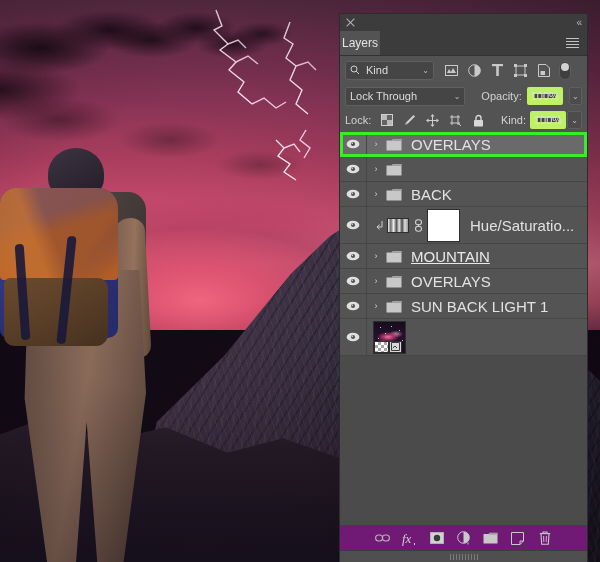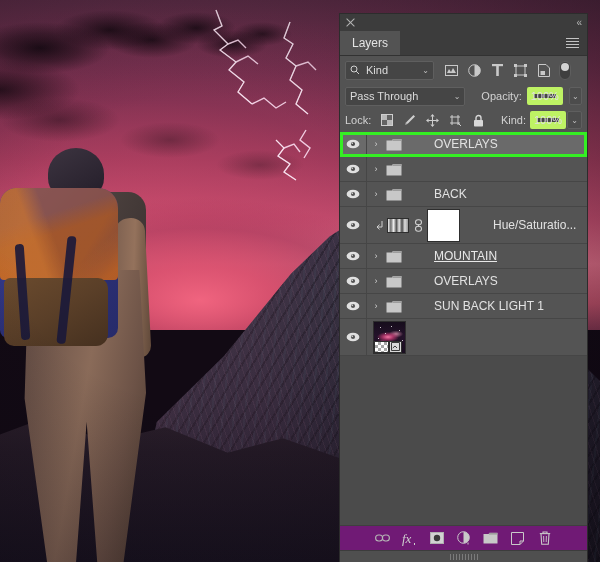--- a/index.html
+++ b/index.html
@@ -129,21 +129,21 @@
   }
   .close-x:before { transform: rotate(45deg); }
   .close-x:after { transform: rotate(-45deg); }
   .collapse-arrows { font-size: 10px; color: #b4b4b4; letter-spacing: -1px; cursor: pointer; line-height: 1; }
 
   .tabbar {
     height: 25px; background: #3c3c3c; display: flex; align-items: stretch;
     justify-content: space-between; flex: none; border-bottom: 1px solid #323232;
   }
   .tab {
-    background: #535353; padding: 0 12px; display: flex; align-items: center;
+    background: #535353; padding: 0 2px; display: flex; align-items: center;
     font-size: 12px; color: #e4e4e4; cursor: pointer;
   }
   .hamburger {
     width: 26px; display: flex; flex-direction: column; align-items: center;
     justify-content: center; gap: 2px; cursor: pointer; padding-right: 4px;
   }
   .hamburger i { display: block; width: 13px; height: 1px; background: #c3c3c3; }
 
   .filter-row {
     height: 28px; background: #535353; display: flex; align-items: center;
@@ -218,21 +218,21 @@
   }
   .eye-cell {
     width: 27px; height: 100%; display: flex; align-items: center; justify-content: center;
     border-right: 1px solid #464646; flex: none; cursor: pointer;
   }
   .expand-arrow {
     width: 14px; display: flex; align-items: center; justify-content: center;
     color: #d0d0d0; font-size: 9px; flex: none; cursor: pointer; margin-left: 2px;
   }
   .folder-ico { width: 22px; display: flex; align-items: center; justify-content: center; flex: none; }
-  .layer-name { font-size: 12px; color: #e2e2e2; padding-left: 6px; white-space: nowrap; overflow: hidden; margin-left: 23px; }
+  .layer-name { font-size: 15px; color: #e2e2e2; padding-left: 6px; white-space: nowrap; overflow: hidden; }
   .layer-name.editing { text-decoration: underline; color: #e8e8e8; }
   .clip-arrow { width: 16px; display: flex; align-items: center; justify-content: center; color: #d0d0d0; flex: none; margin-left: 4px; }
   .adj-thumb {
     width: 22px; height: 15px; flex: none;
     background: linear-gradient(90deg,#f2f2f2 0%,#6d6d6d 14%,#efefef 28%,#555 42%,#e6e6e6 56%,#4a4a4a 70%,#dcdcdc 84%,#9a9a9a 100%);
     border: 1px solid #2e2e2e;
   }
   .link-ico { width: 18px; display: flex; align-items: center; justify-content: center; flex: none; color: #cfcfcf; }
   .mask-thumb {
     width: 33px; height: 33px; background: #ffffff; border: 1px solid #2e2e2e; flex: none;
@@ -385,21 +385,21 @@
           <path d="M0.5 0.5 H8 L11.5 4 V12.5 H0.5 Z" fill="none" stroke="#c9c9c9" stroke-width="1"></path>
           <path d="M2.5 7 H7 V11 H2.5 Z" fill="#c9c9c9"></path>
         </svg>
       </div>
     </div>
     <div class="filter-toggle"></div>
   </div>
 
   <div class="blend-row">
     <div class="blend-select">
-      <span class="lbl">Pass Through</span>
+      <span class="lbl">Lock Through</span>
       <span class="chev">⌄</span>
     </div>
     <span class="opacity-label">Opacity:</span>
     <div class="num-field">100%</div>
     <div class="stepper">
       <span class="chev">⌄</span>
     </div>
   </div>
 
   <div class="lock-row">

